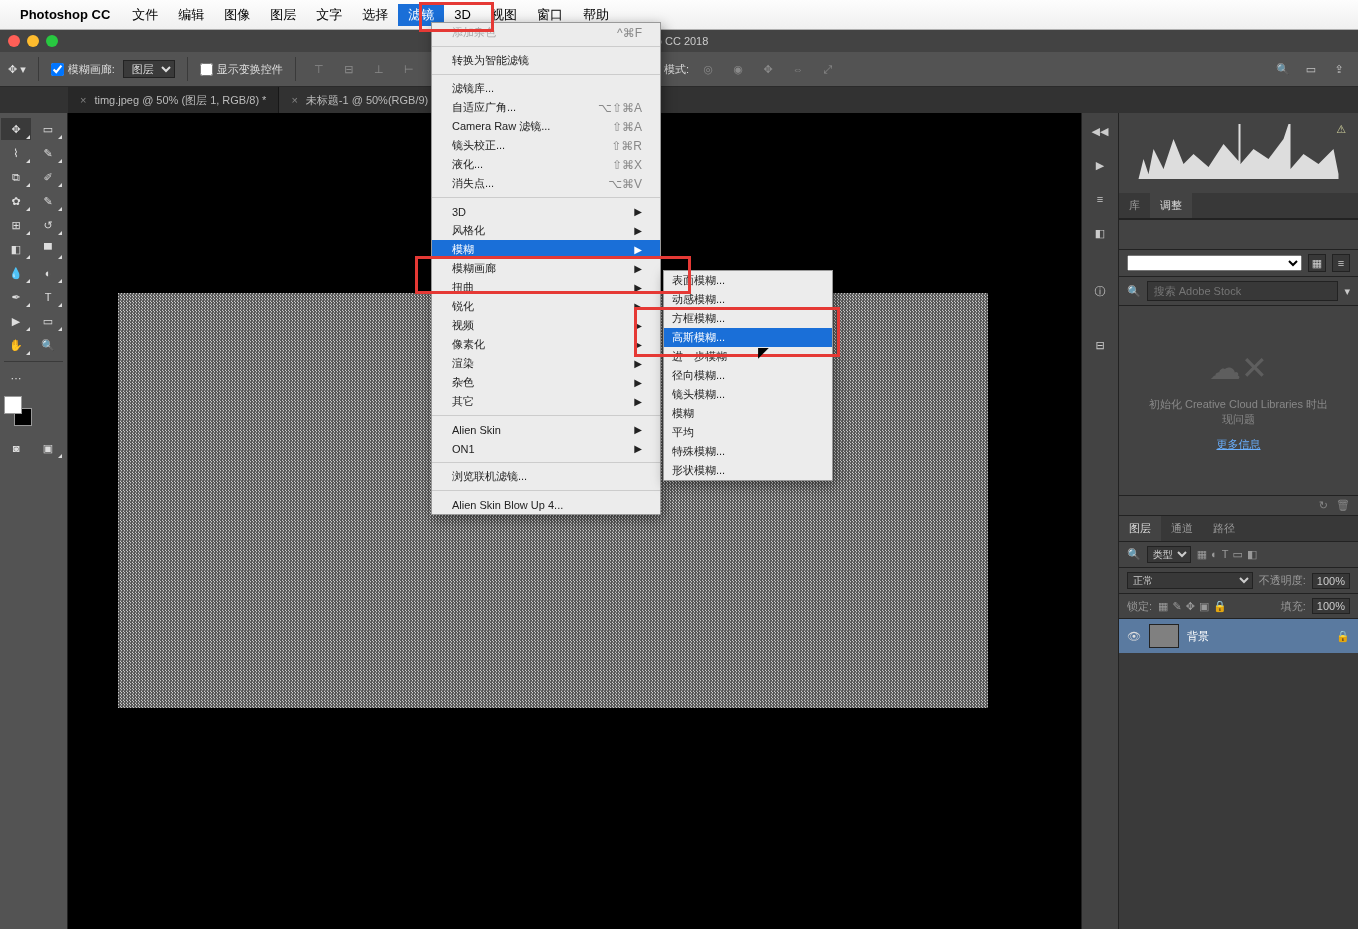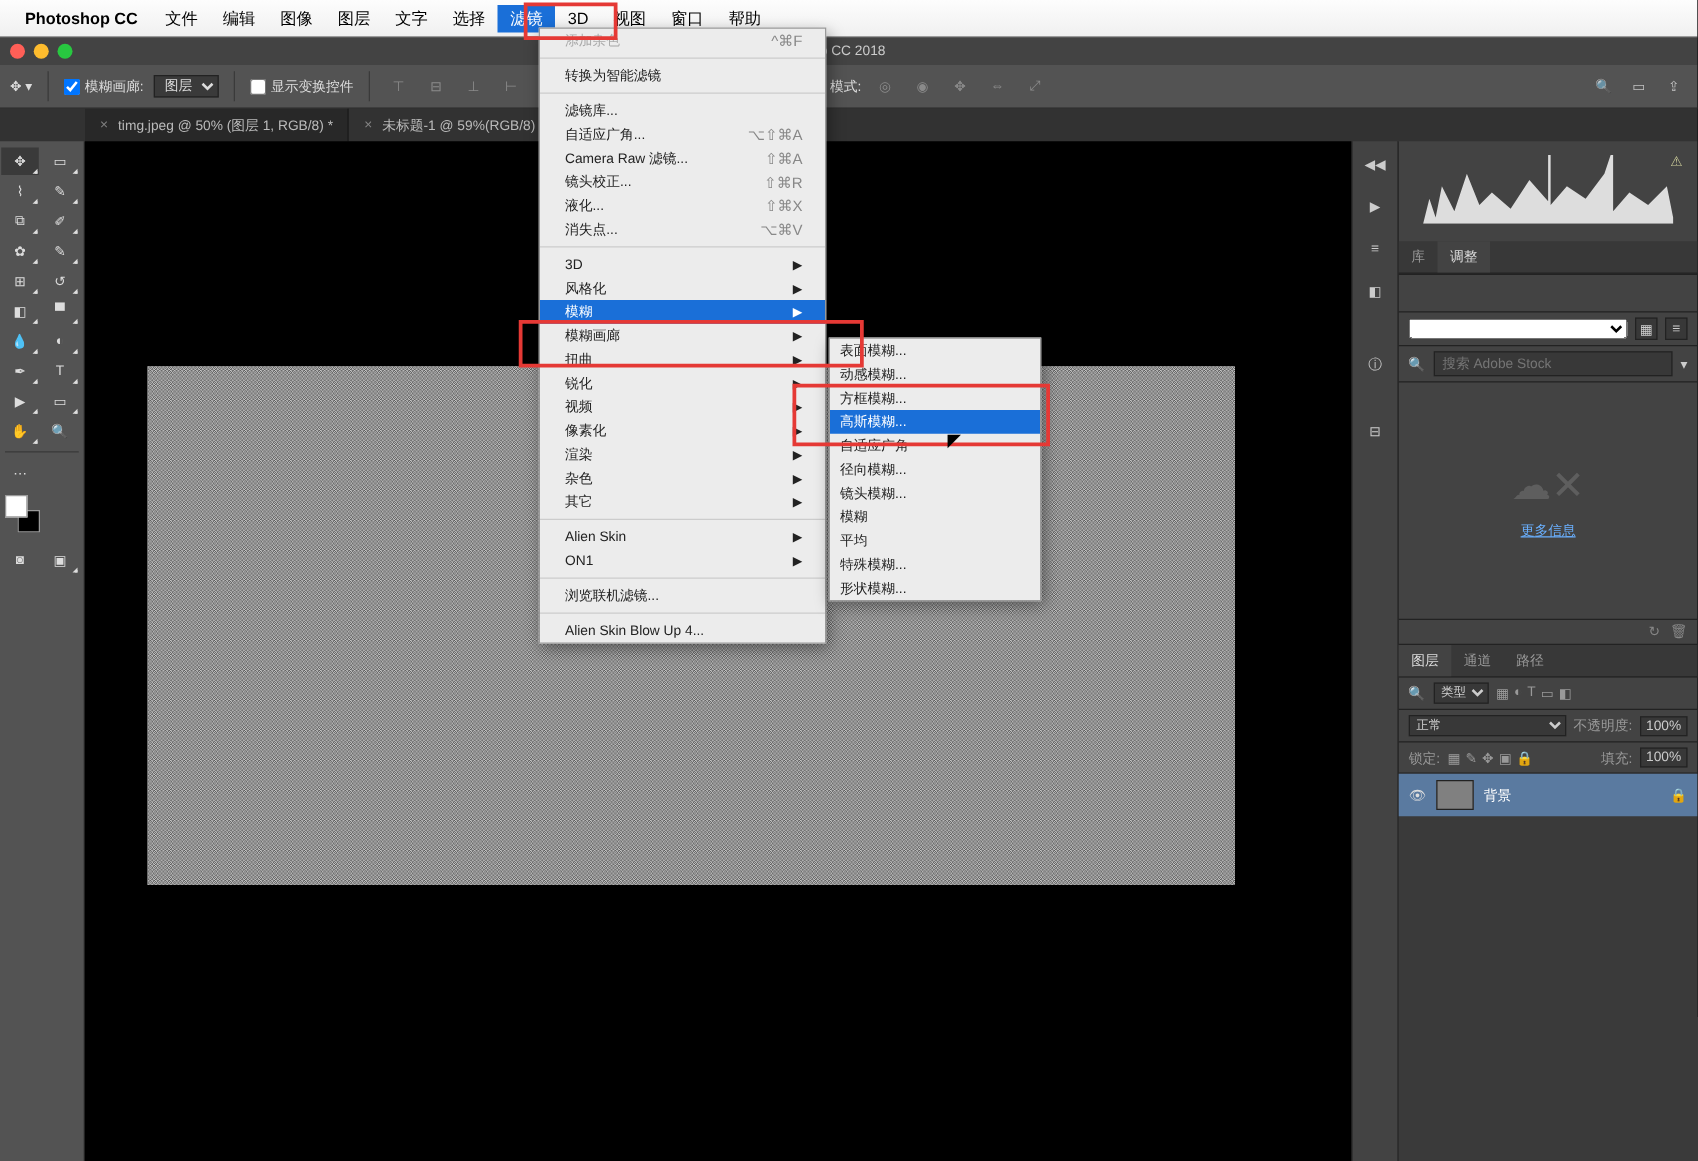--- a/index.html
+++ b/index.html
@@ -145,21 +145,21 @@
 </div>
 
 <div class="tabstrip">
   <div style="width:68px"></div>
   <div class="tab">
       <span class="x">×</span>
       <span>timg.jpeg @ 50% (图层 1, RGB/8) *</span>
     </div>
   <div class="tab active">
       <span class="x">×</span>
-      <span>未标题-1 @ 59%(RGB/8)</span>
+      <span>未标题-1 @ 50%(RGB/9)</span>
     </div>
 </div>
 
 <div class="main">
 
   <div class="tools" style="width:68px">
     <div class="pair">
         <div class="tool sel">✥<span class="mark"></span></div>
         <div class="tool">▭<span class="mark"></span></div>
       </div>
@@ -246,20 +246,21 @@
       <div class="vb">▦</div>
       <div class="vb">≡</div>
     </div>
     <div class="stockrow">
       <span>🔍</span>
       <input placeholder="搜索 Adobe Stock" style="">
       <span>▾</span>
     </div>
     <div class="cclib">
       <div class="cloud">☁✕</div>
+      <div><span>初始化 Creative Cloud Libraries 时出</span><br><span>现问题</span></div>
       <a class="link">更多信息</a>
     </div>
     <div class="ccbot">
       <span>↻</span>
       <span>🗑</span>
     </div>
     <div class="layers">
       <div class="ptabs">
         <div class="ptab active">图层</div>
         <div class="ptab">通道</div>
@@ -409,21 +410,21 @@
     <div class="item">
         <span>动感模糊...</span>
       </div>
     <div class="item">
         <span>方框模糊...</span>
       </div>
     <div class="item hi">
         <span>高斯模糊...</span>
       </div>
     <div class="item">
-        <span>自适应广角</span>
+        <span>进一步模糊</span>
       </div>
     <div class="item">
         <span>径向模糊...</span>
       </div>
     <div class="item">
         <span>镜头模糊...</span>
       </div>
     <div class="item">
         <span>模糊</span>
       </div>

